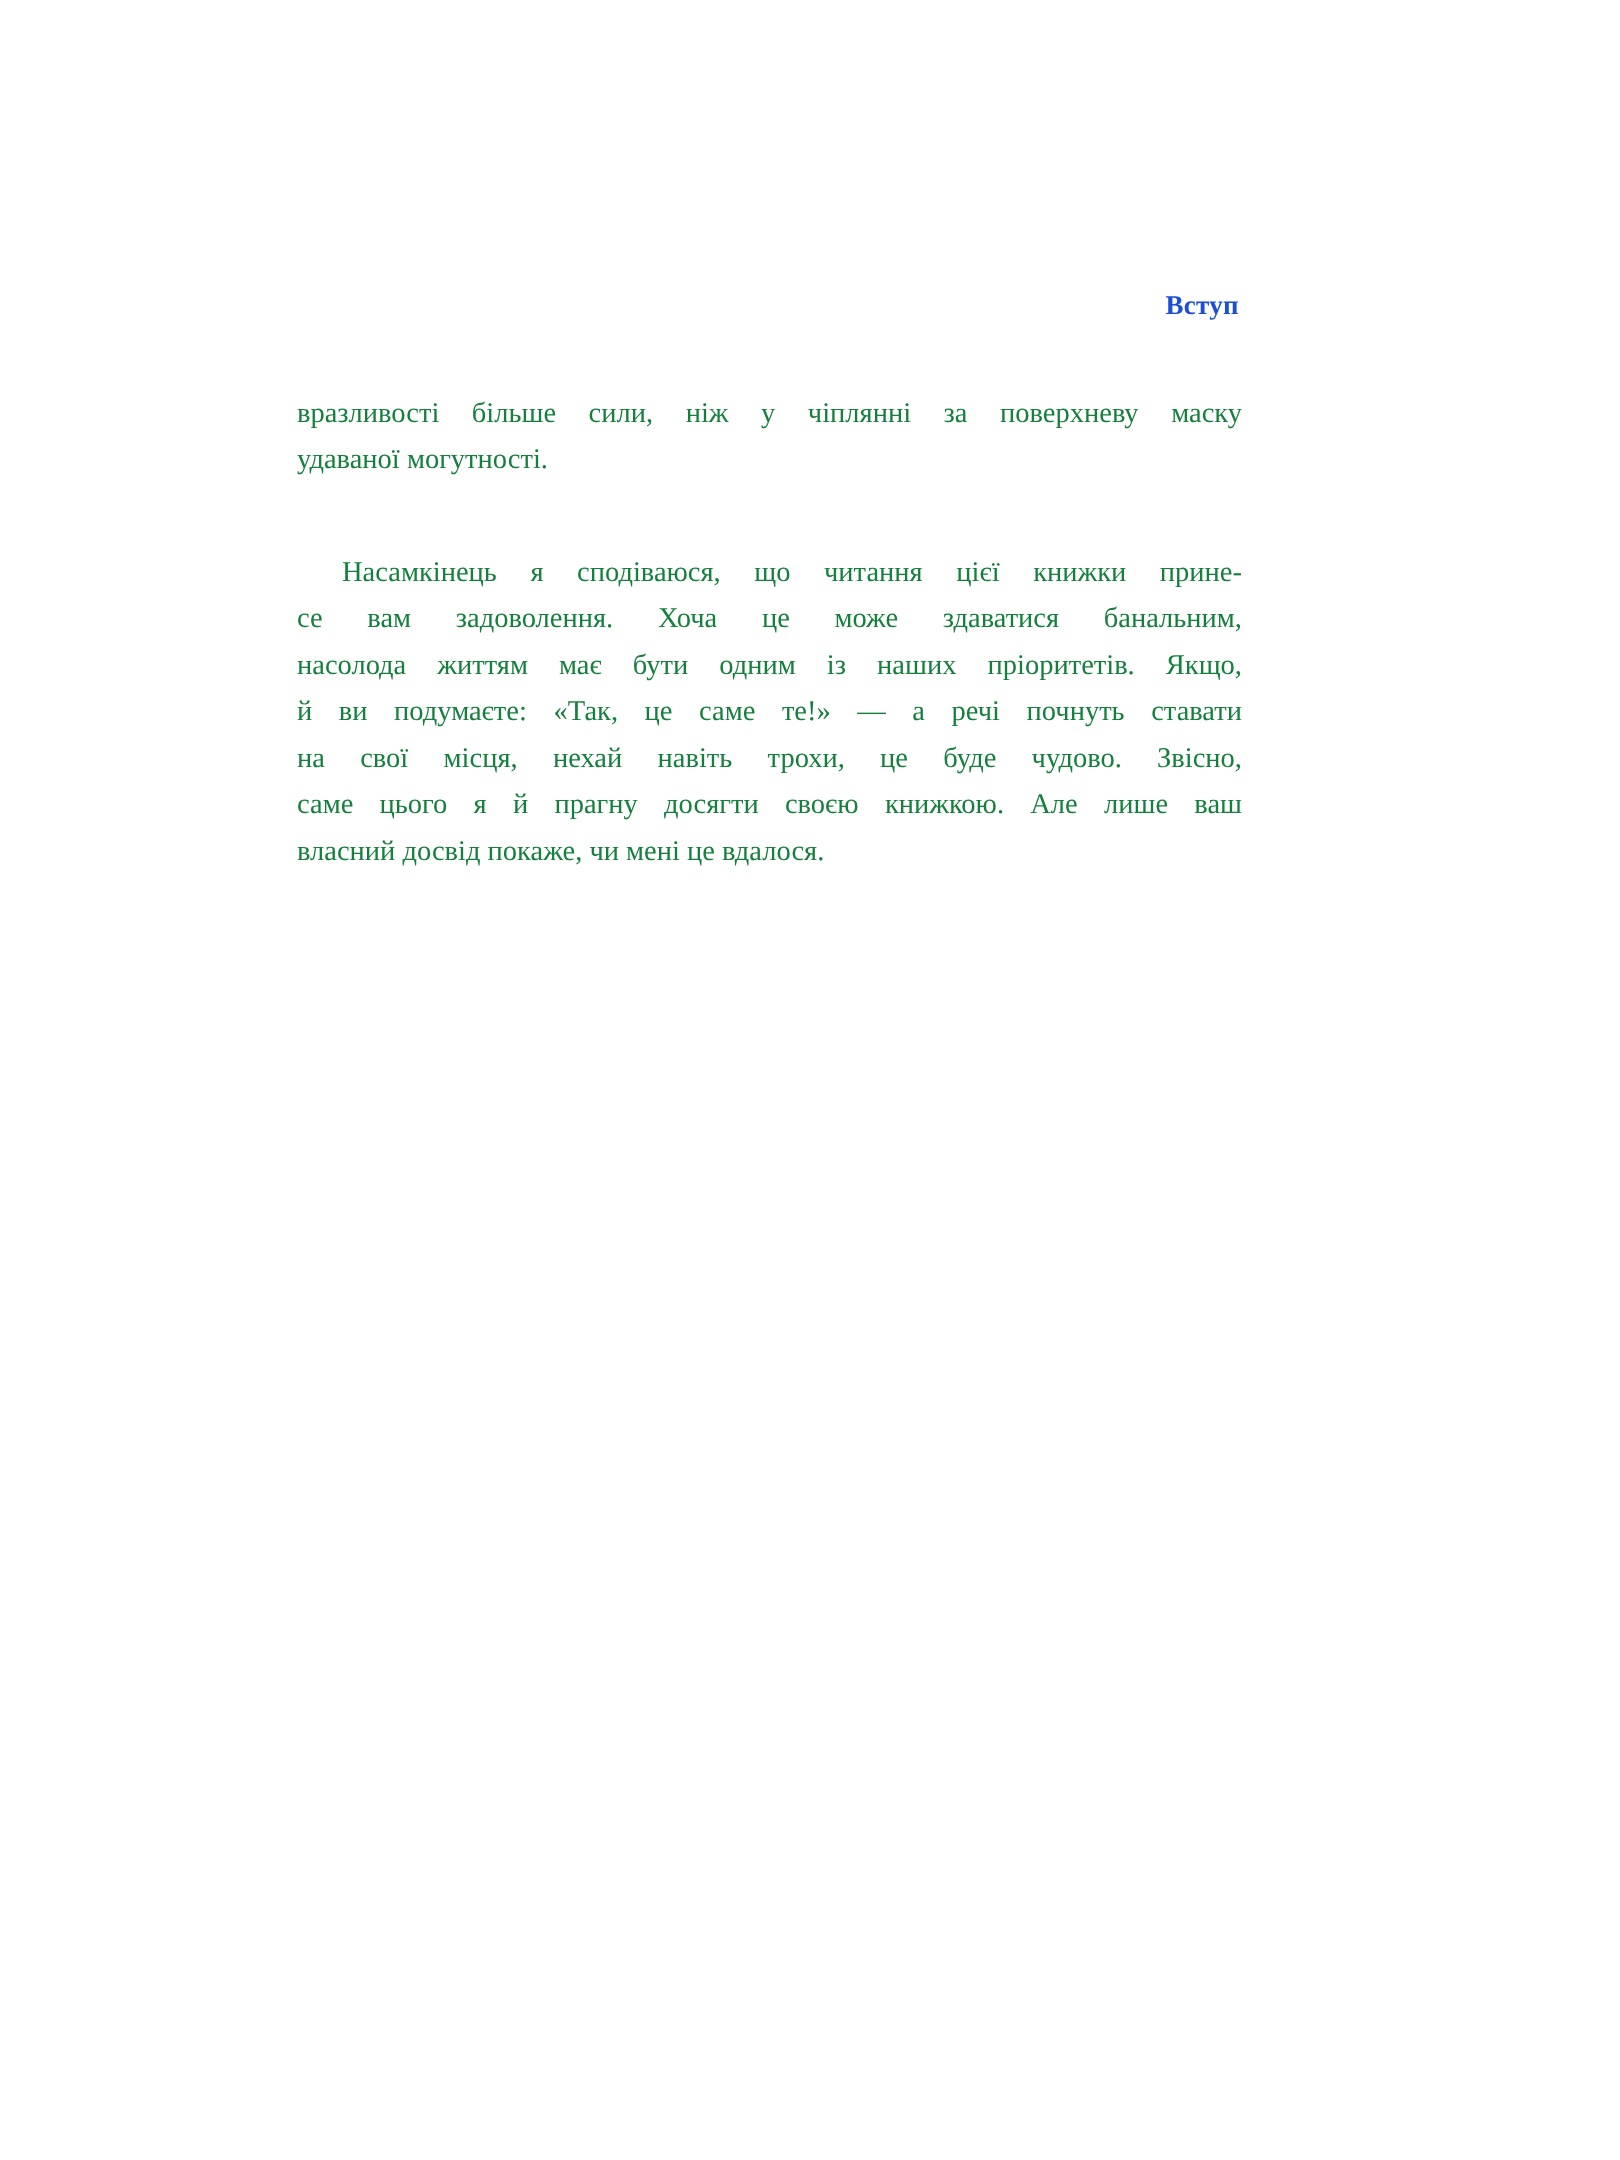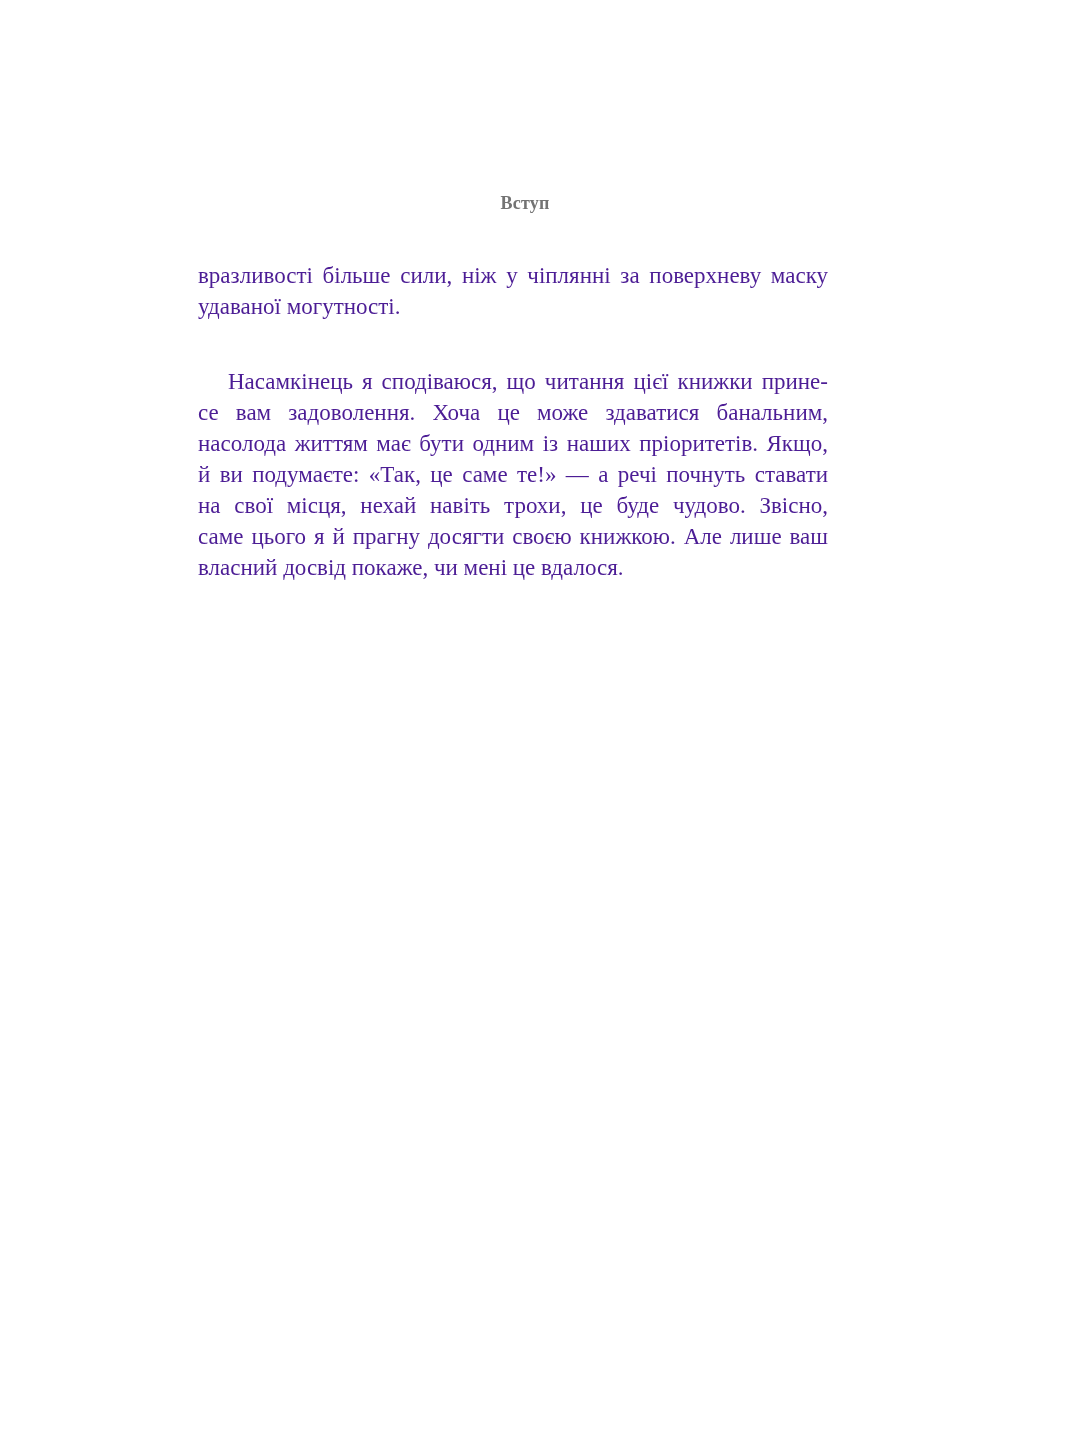--- a/index.html
+++ b/index.html
@@ -12,37 +12,37 @@
     width: 1080px;
     height: 1440px;
     background: #ffffff;
     color: #262626;
     font-family: "Liberation Serif", serif;
     overflow: hidden;
   }
   .running-head {
     position: absolute;
     top: 193px;
-    left: 210px;
+    left: 196px;
     width: 630px;
-    text-align: center;
+    text-align: right;
     font-weight: bold;
     font-size: 18px;
     line-height: 20px;
     letter-spacing: 0.2px;
-    color: #737373;
+    color: #1d4ed8;
   }
   .text-block {
     position: absolute;
     top: 260px;
     left: 198px;
     width: 630px;
-    font-size: 23px;
+    font-size: 19px;
     line-height: 31px;
-    color: #4c1d95;
+    color: #15803d;
   }
   .para {
     margin: 0;
     padding: 0;
   }
   .line {
     text-align: justify;
     white-space: normal;
   }
   .line.just {

